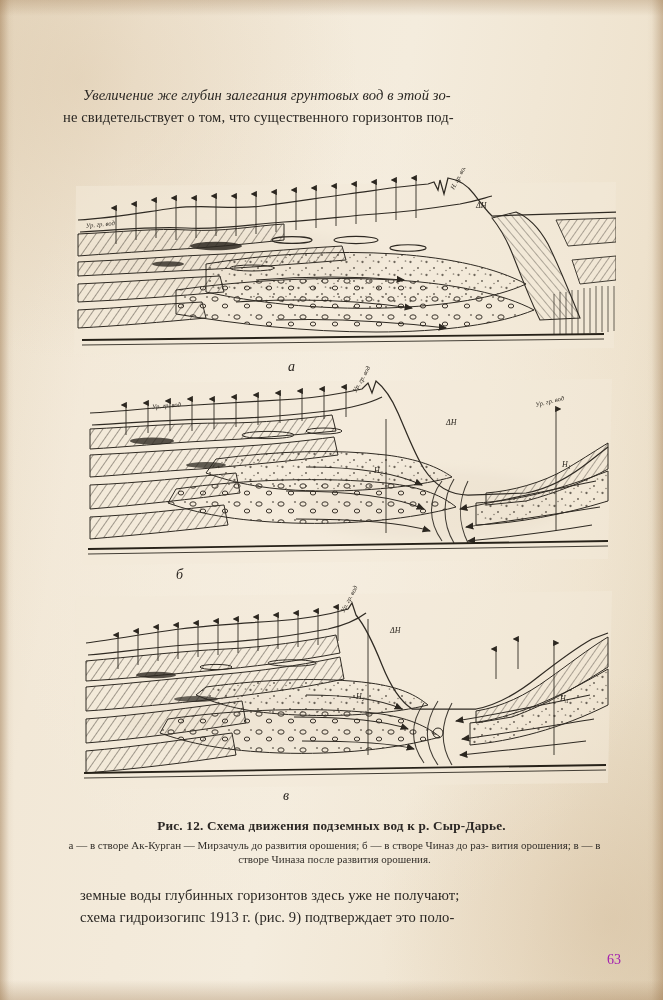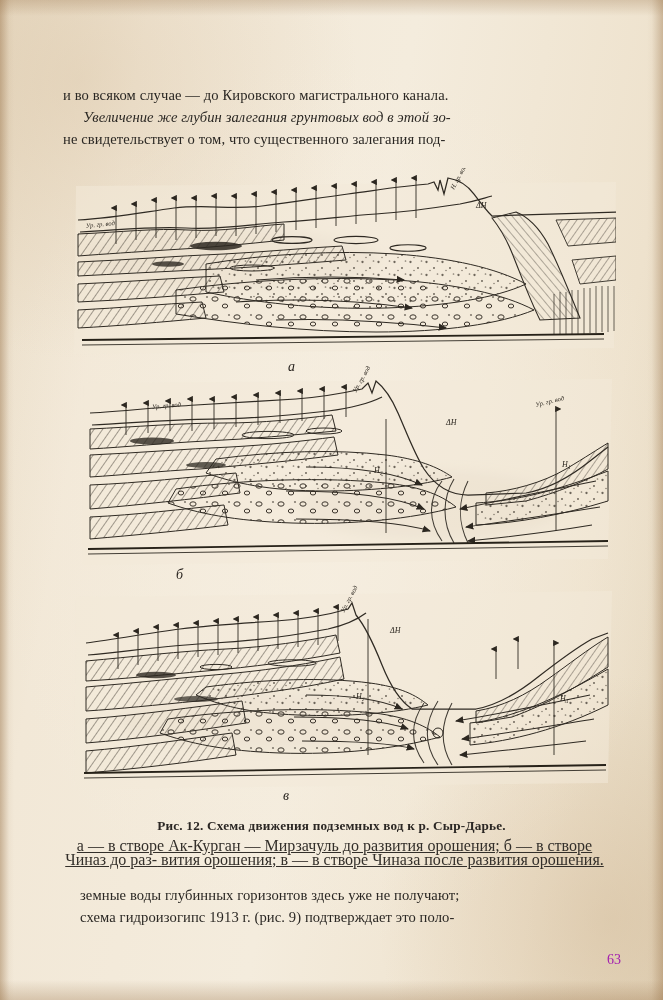--- a/index.html
+++ b/index.html
@@ -85,24 +85,23 @@
     font-weight: bold;
     color: #2b2724;
     letter-spacing: 0.2px;
   }
   .fig-sub {
     position: absolute;
     left: 62px;
     top: 839px;
     width: 545px;
     text-align: center;
-    font-size: 16px;
+    font-size: 11px;
     line-height: 13.6px;
     color: #332f2a;
-    text-decoration: underline;
   }
 
   .page-number {
     position: absolute;
     right: 42px;
     bottom: 32px;
     font-size: 14px;
     color: #a21caf;
     font-family: Liberation Serif, serif;
   }
@@ -140,23 +139,22 @@
 
 <div class="page"></div>
 
 <div class="content">
 
   <div class="smudge" style="left:80px; top:230px; width:300px; height:60px;"></div>
   <div class="smudge" style="left:300px; top:470px; width:260px; height:70px;"></div>
   <div class="smudge" style="left:120px; top:690px; width:320px; height:60px;"></div>
 
   <div class="para para-top">
-    <span class="l1">и во всяком случае — до Кировского магистрального канала.</span>
     <span class="l2">Увеличение же глубин залегания грунтовых вод в этой зо-</span>
-    <span class="l3">не свидетельствует о том, что существенного залегания под-</span>
+    <span class="l3">не свидетельствует о том, что существенного горизонтов под-</span>
   </div>
 
   <div class="figure">
     <svg width="560" height="645" viewBox="0 0 560 645" xmlns="http://www.w3.org/2000/svg">
       <defs>
 
         <pattern id="hatch" width="7" height="7" patternUnits="userSpaceOnUse" patternTransform="rotate(35)">
           <line x1="0" y1="0" x2="0" y2="7" stroke="#3a342c" stroke-width="1.1" opacity="0.85"></line>
         </pattern>
         <pattern id="hatch2" width="6" height="6" patternUnits="userSpaceOnUse" patternTransform="rotate(35)">

